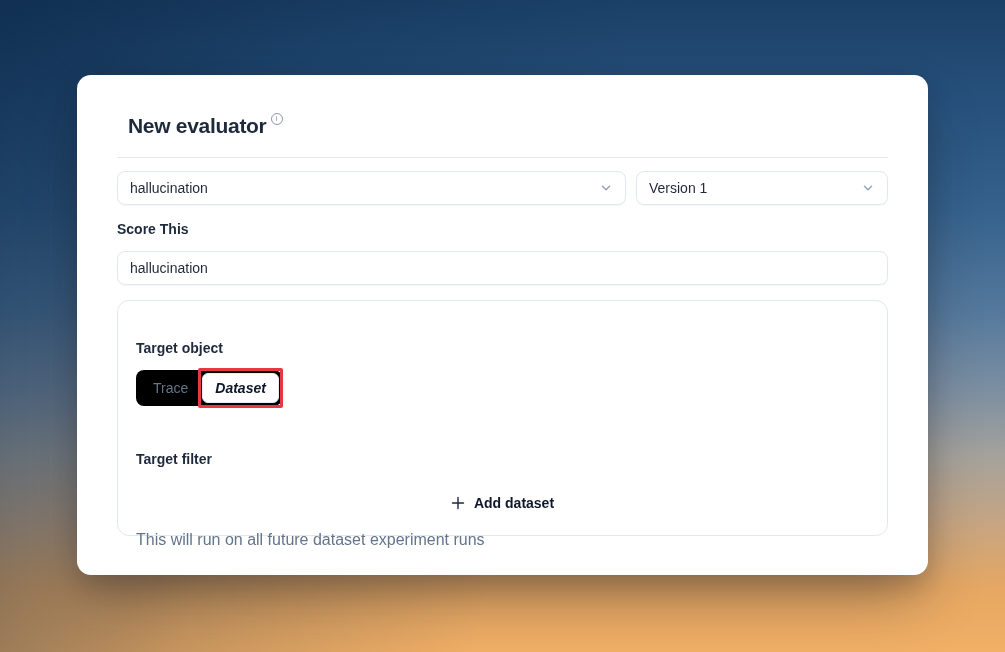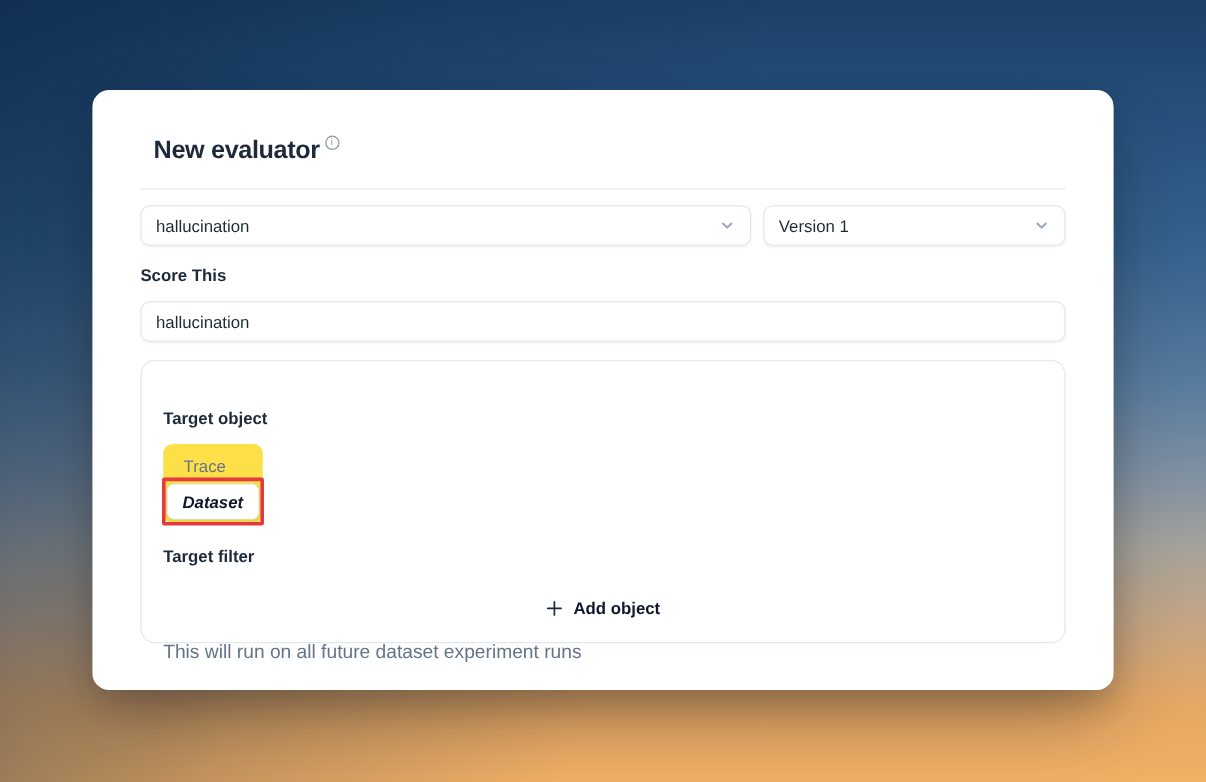--- a/index.html
+++ b/index.html
@@ -97,24 +97,24 @@
     border: 1px solid #e2e8f0;
     border-radius: 12px;
     padding: 27px 18px 0 18px;
     background: #fff;
   }
   .card-label { font-size: 14px; font-weight: 600; color: #1e293b; margin-top: 12px; }
 
   .seg-control {
     margin-top: 14px;
     display: inline-flex;
-    background: #fde047;
+    align-items: center;
+    background: #000000;
     border-radius: 8px;
     padding: 3px;
-    flex-direction: column;
   }
   .seg-item { font-size: 14px; cursor: pointer; }
   .seg-item.inactive {
     color: #64748b;
     font-weight: 500;
     padding: 7px 14px;
     background: transparent;
   }
   .seg-active-wrap { position: relative; font-style: italic; }
   .seg-item.active {
@@ -130,21 +130,21 @@
   }
   .annotation-box {
     position: absolute;
     inset: -5px -4px;
     border: 3px solid #e5383f;
     border-radius: 2px;
     z-index: 2;
     pointer-events: none;
   }
 
-  .target-filter-label { margin-top: 19px; }
+  .target-filter-label { margin-top: 45px; }
 
   .add-filter-row { margin-top: 24px; display: flex; justify-content: center; }
   .add-filter-btn {
     display: inline-flex;
     align-items: center;
     gap: 9px;
     border: none;
     background: transparent;
     font-family: inherit;
     font-size: 14px;
@@ -203,21 +203,21 @@
       </div>
     </div>
 
     <div class="card-label target-filter-label">Target filter</div>
 
     <div class="add-filter-row">
       <button class="add-filter-btn">
         <svg class="plus-icon" width="14" height="14" viewBox="0 0 14 14">
             <path d="M7 1.5 V12.5 M1.5 7 H12.5" fill="none" stroke="#1e293b" stroke-width="1.4" stroke-linecap="round"></path>
           </svg>
-        <span>Add object</span>
+        <span>Add dataset</span>
       </button>
     </div>
 
     <div class="note-text">This will run on all future dataset experiment runs</div>
 
   </div>
 
 </div>
 
 </body></html>

